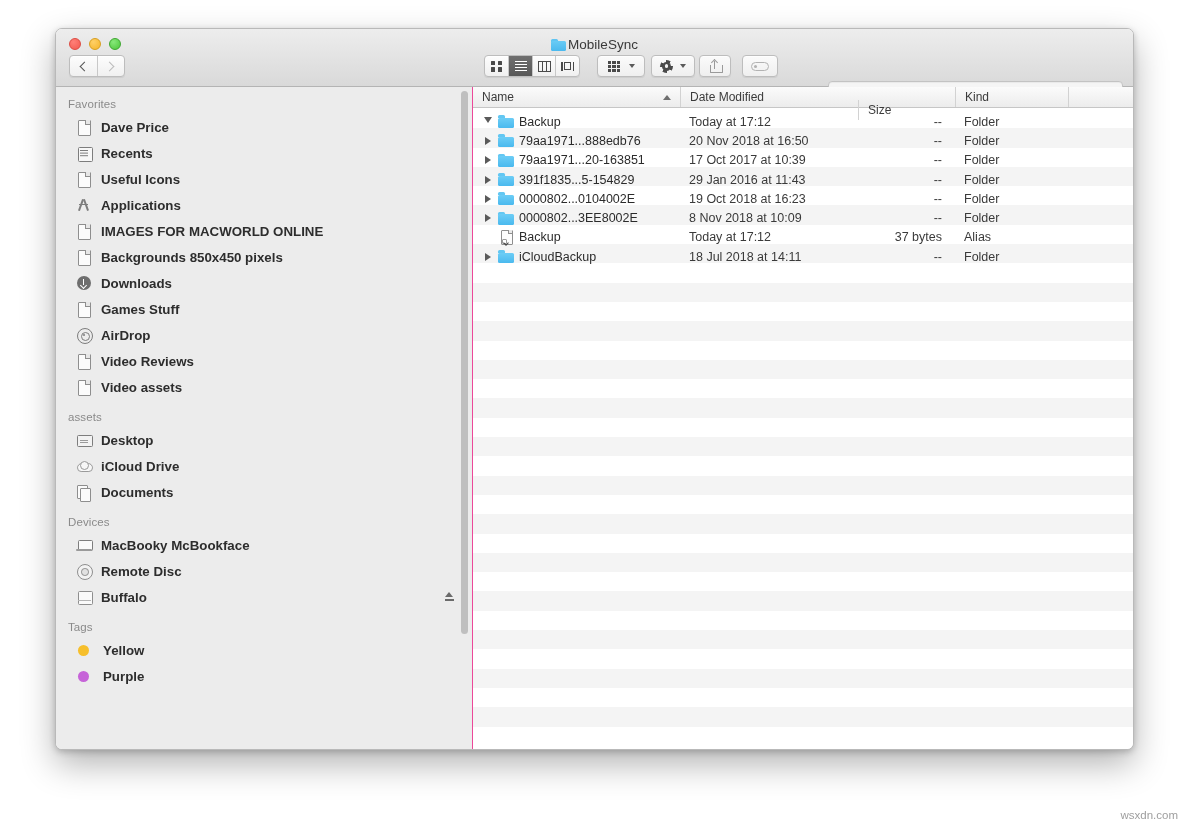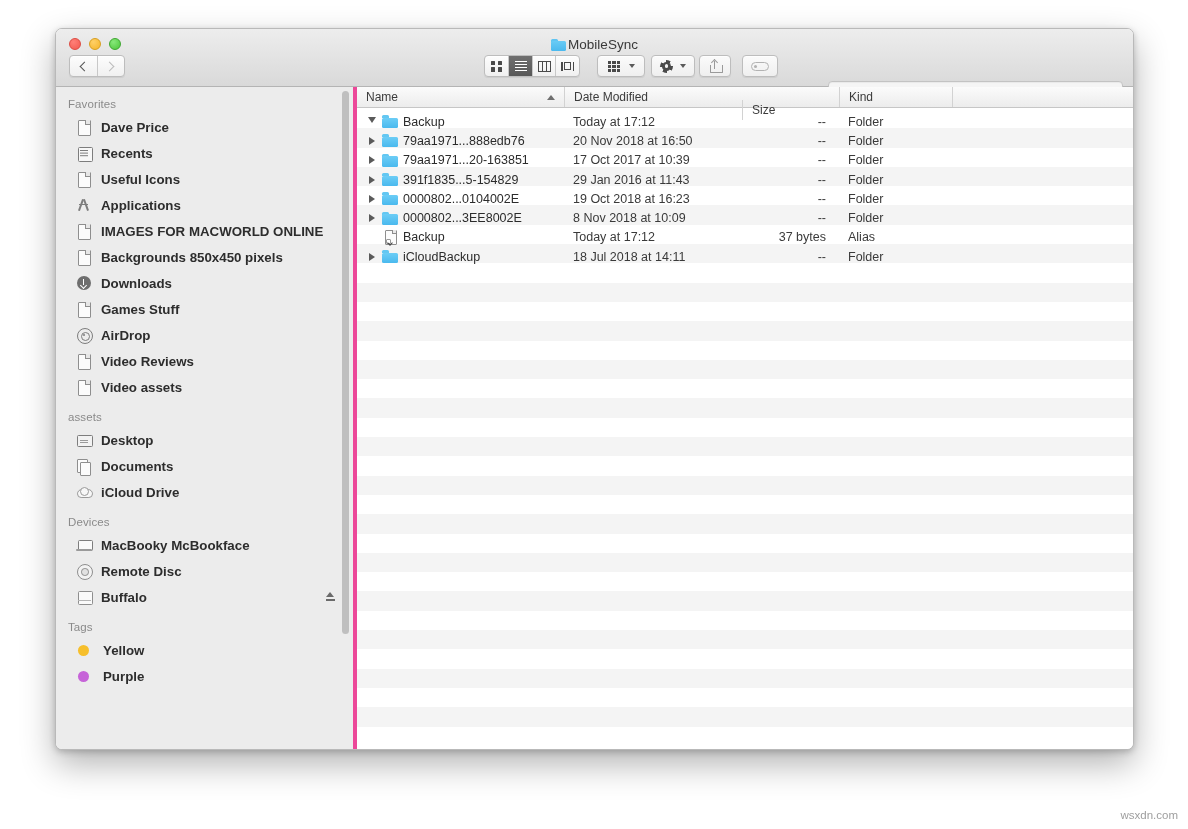--- a/index.html
+++ b/index.html
@@ -134,22 +134,22 @@
   .ic-search { position:relative; width:11px; height:11px; }
   .ic-search::before{content:"";position:absolute;left:0;top:0;width:8px;height:8px;border:1.4px solid #888;border-radius:50%;}
   .ic-search::after {content:"";position:absolute;left:7px;top:7.6px;width:4.5px;height:1.4px;background:#888;transform:rotate(45deg);transform-origin:left center;}
   #search .ph { font-size:12.5px; color:#949494; }
 
   
   #body { position:absolute; top:58px; left:0; right:0; bottom:0; display:flex; }
 
   
   #sidebar {
-    width: 301px; background:#ececec; position:relative;
-    border-right:4px solid #ec4899; overflow:hidden;
+    width: 417px; background:#ececec; position:relative;
+    border-right:1px solid #ec4899; overflow:hidden;
   }
   .sb-section { margin-top: 11px; }
   .sb-head { font-size:11.5px; color:#8a8a8a; padding:0 0 4px 12px; letter-spacing:0.1px; }
   .sb-item { height:26px; display:flex; align-items:center; padding-left:20px; gap:9px; position:relative;font-weight:bold; }
   .sb-label { font-size:13.3px; color:#2d2d2d; white-space:nowrap; }
   .sb-ic { width:16px; height:16px; flex:0 0 16px; position:relative; }
 
   
   .ic-doc::before{content:"";position:absolute;left:2px;top:1px;width:11px;height:14px;border:1.2px solid #8e8e8e;border-radius:1px;background:#fbfbfb;}
   .ic-doc::after {content:"";position:absolute;right:2px;top:1px;width:4px;height:4px;background:#e6e6e6;border-left:1.2px solid #8e8e8e;border-bottom:1.2px solid #8e8e8e;}
@@ -404,26 +404,26 @@
                 <span class="sb-label">Video assets</span>
               </div>
             </div>
             <div class="sb-section">
               <div class="sb-head">assets</div>
               <div class="sb-item">
                 <span class="sb-ic ic-desktop"></span>
                 <span class="sb-label">Desktop</span>
               </div>
               <div class="sb-item">
+                <span class="sb-ic ic-cloud"></span>
+                <span class="sb-label">iCloud Drive</span>
+              </div>
+              <div class="sb-item">
                 <span class="sb-ic ic-docs"></span>
                 <span class="sb-label">Documents</span>
-              </div>
-              <div class="sb-item">
-                <span class="sb-ic ic-cloud"></span>
-                <span class="sb-label">iCloud Drive</span>
               </div>
             </div>
             <div class="sb-section">
               <div class="sb-head">Devices</div>
               <div class="sb-item">
                 <span class="sb-ic ic-laptop"></span>
                 <span class="sb-label">MacBooky McBookface</span>
               </div>
               <div class="sb-item">
                 <span class="sb-ic ic-disc"></span>

